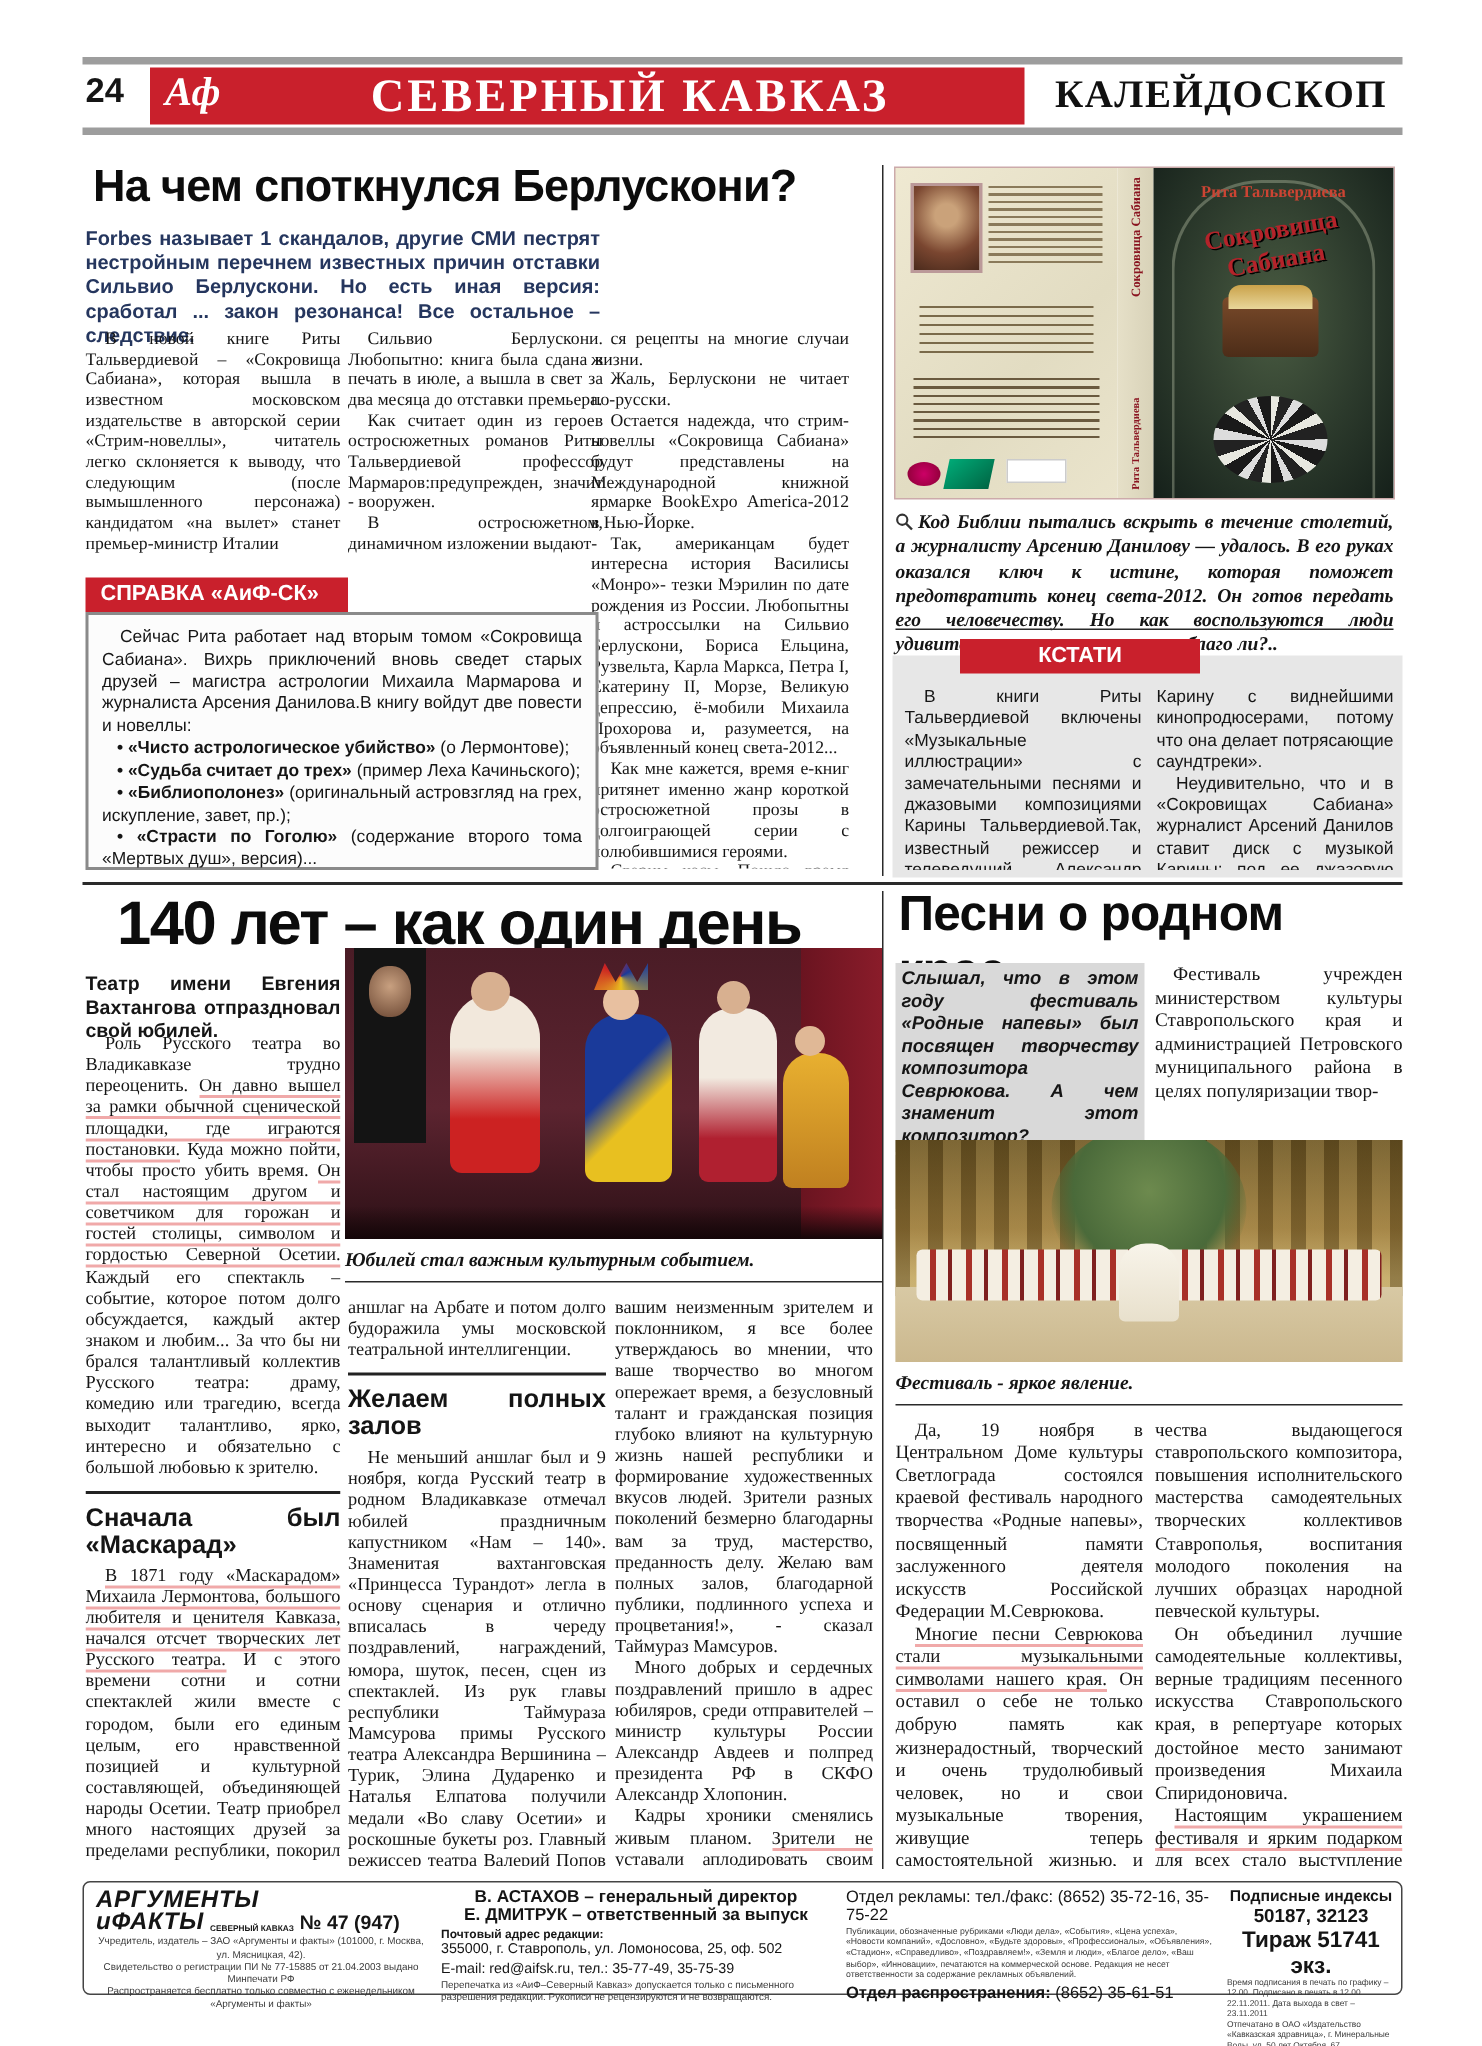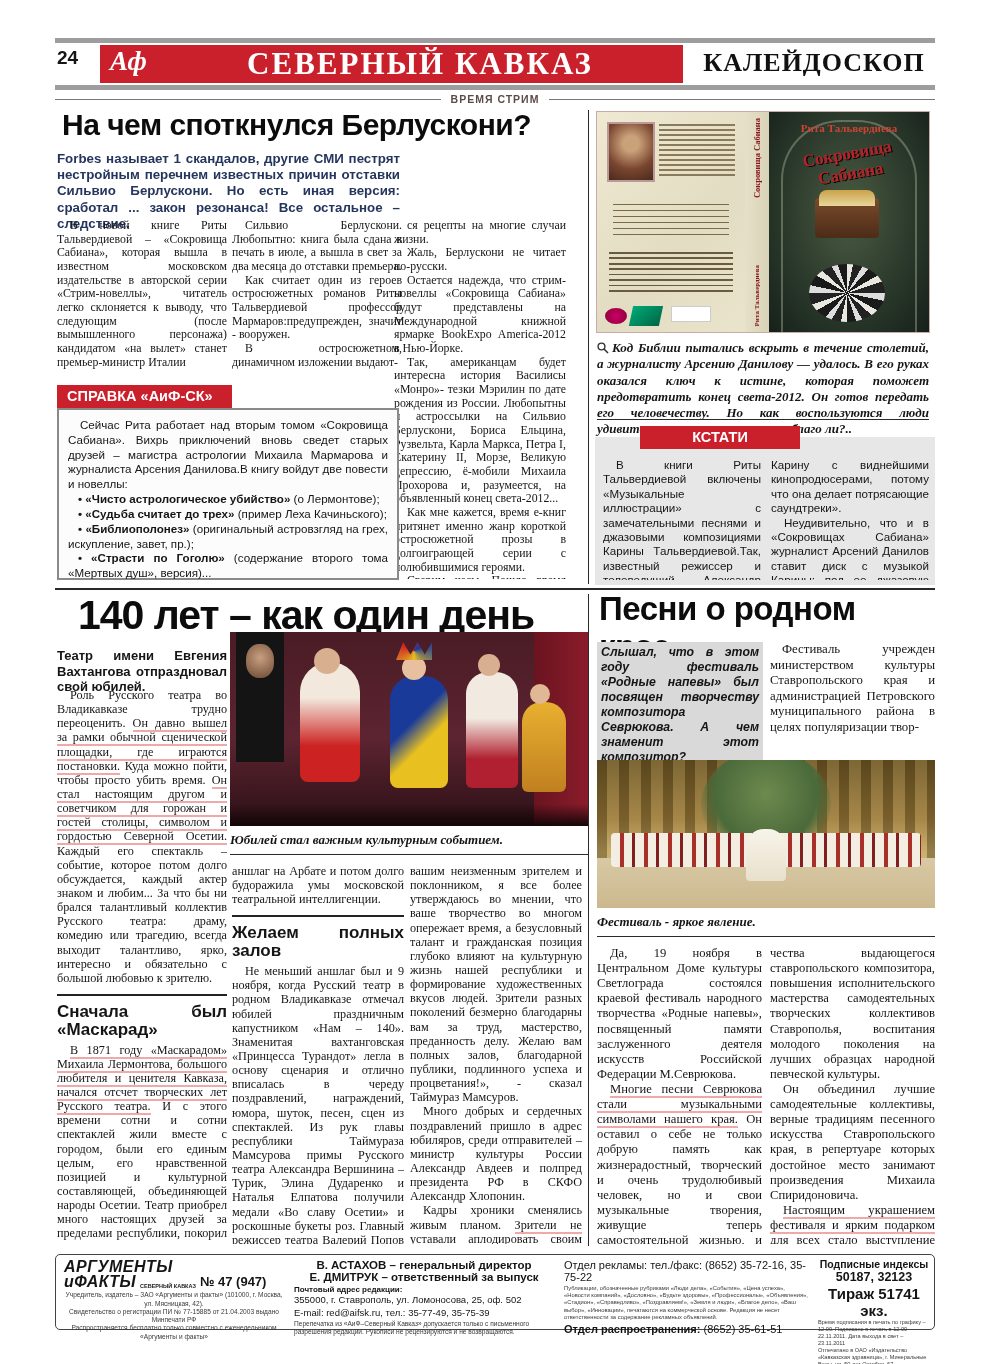--- a/index.html
+++ b/index.html
@@ -30,33 +30,28 @@
   .question{font-family:"Liberation Sans",sans-serif;font-weight:bold;font-style:italic;
             font-size:12.3px;line-height:1.22;background:#d9d9d9;padding:3px 4px;}
   .vtext{writing-mode:vertical-rl;transform:rotate(180deg);}
 </style>
 </head>
 <body>
 
 <div id="page">
 
   <div class="abs bar" style="left:55px;top:38px;width:880px;height:5px;"></div>
-  <div class="abs sans" style="left:57px;top:47px;width:40px;font-size:19px;font-weight:bold;">24</div>
+  <div class="abs sans" style="left:57px;top:47px;width:40px;font-size:23px;font-weight:bold;">24</div>
   <div class="abs redbox" style="left:100px;top:45px;width:583px;height:38px;">
     <span class="abs" style="left:10px;top:1px;font-family:'Liberation Serif',serif;font-style:italic;font-weight:bold;font-size:27px;color:#fff;">Аф</span>
     <div class="abs serif" style="left:60px;top:0;width:520px;height:38px;line-height:38px;text-align:center;font-weight:bold;font-size:31px;letter-spacing:2px;color:#fff;">СЕВЕРНЫЙ КАВКАЗ</div>
   </div>
   <div class="abs serif" style="left:693px;top:48px;width:242px;text-align:center;font-weight:bold;font-size:26px;letter-spacing:1px;color:#111;">КАЛЕЙДОСКОП</div>
   <div class="abs bar" style="left:55px;top:85px;width:880px;height:5px;"></div>
 
-  <div class="abs" style="left:55px;top:93px;width:880px;display:flex;align-items:center;">
-    <span style="flex:1;height:1px;background:#777;"></span>
-    <span class="sans" style="padding:0 10px;font-size:10.5px;font-weight:bold;letter-spacing:1px;color:#5d4a4a;">ВРЕМЯ СТРИМ</span>
-    <span style="flex:1;height:1px;background:#777;"></span>
-  </div>
 
   <div class="abs headline" style="left:62px;top:108px;width:530px;font-size:30px;letter-spacing:-0.5px;">На чем споткнулся Берлускони?</div>
 
   <div class="abs lead just" style="left:57px;top:151px;width:343px;font-size:13.3px;line-height:1.22;">Forbes называет 1 скандалов, другие СМИ пестрят нестройным перечнем известных причин отставки Сильвио Берлускони. Но есть иная версия: сработал ... закон резонанса! Все остальное – следствие.</div>
 
   <div class="abs col body-sm just" style="left:57px;top:219px;width:170px;height:163px;">
     <p>В новой книге Риты Тальвердиевой – «Сокровища Сабиана», которая вышла в известном московском издательстве в авторской серии «Стрим-новеллы», читатель легко склоняется к выводу, что следующим (после вымышленного персонажа) кандидатом «на вылет» станет премьер-министр Италии</p>
   </div>
   <div class="abs col body-sm just" style="left:232px;top:219px;width:170px;height:163px;">
     <p>Сильвио Берлускони. Любопытно: книга была сдана в печать в июле, а вышла в свет за два месяца до отставки премьера.</p>

